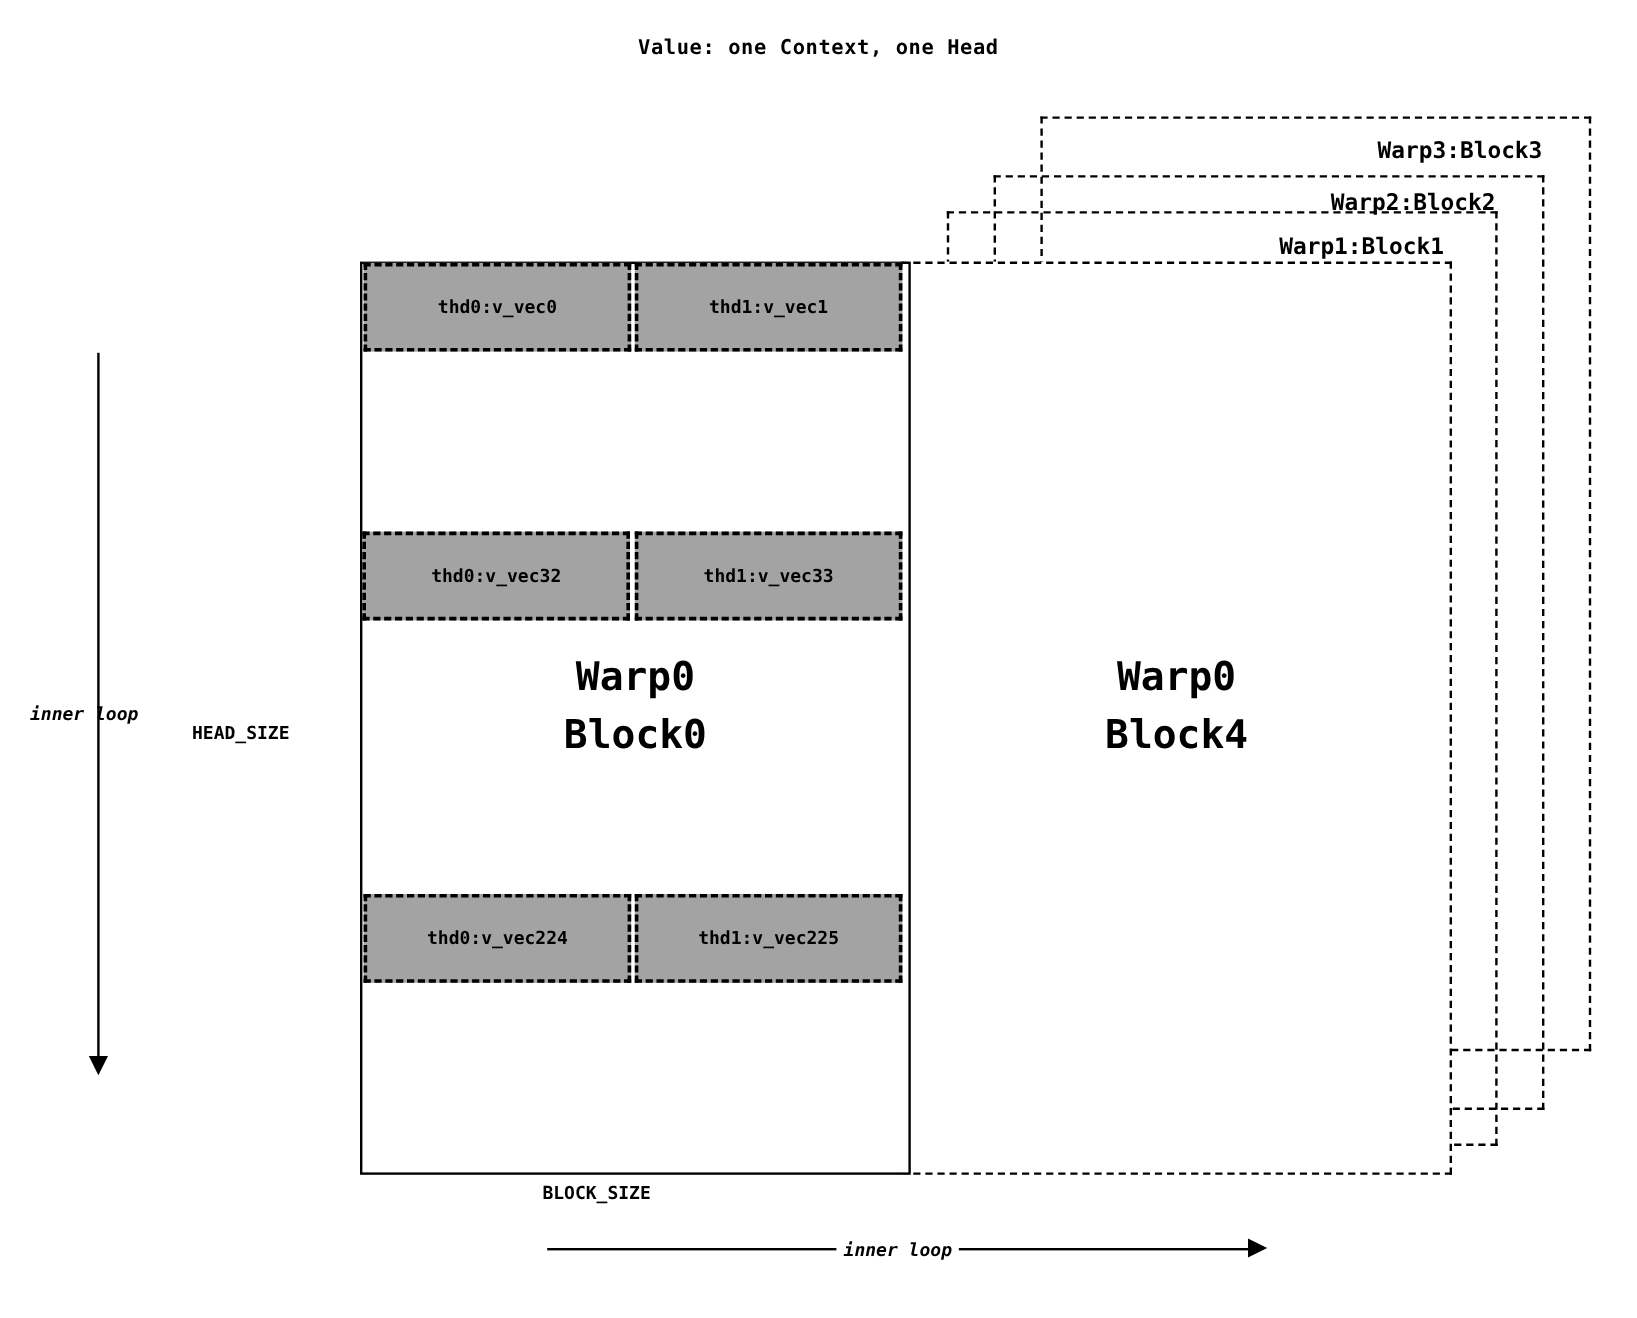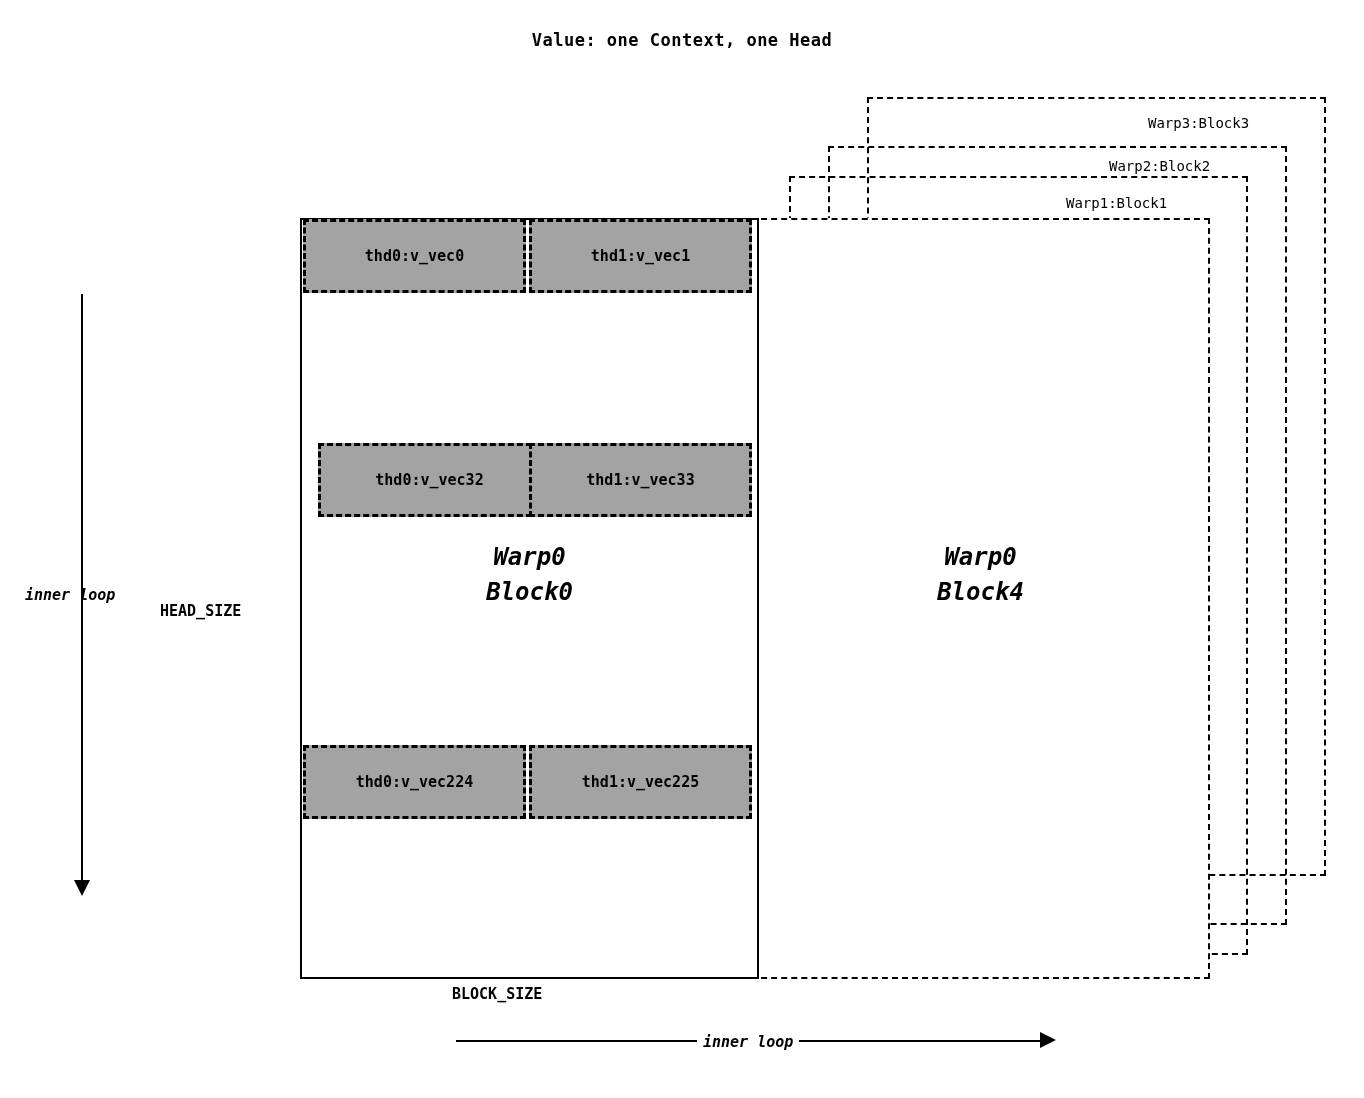--- a/index.html
+++ b/index.html
@@ -30,43 +30,42 @@
     font-weight: bold;
     letter-spacing: 0.5px;
   }
 
   
   .ghost {
     border: 2px dashed #000;
     background: transparent;
   }
   .ghost-label {
-    font-size: 14px;
-    font-weight: normal;
+    font-size: 19px;
+    font-weight: bold;
     white-space: nowrap;
   }
 
   
   .block4 {
     border: 2px dashed #000;
     background: #ffffff;
   }
 
   
   .block0 {
     border: 2px solid #000;
     background: #ffffff;
   }
 
   
   .warp-label {
     text-align: center;
-    font-size: 24px;
+    font-size: 33px;
     font-weight: bold;
-    font-style: italic;
     line-height: 1.45;
     white-space: nowrap;
   }
 
   
   .cell {
     border: 3px dashed #000;
     background: #a3a3a3;
     display: flex;
     align-items: center;
@@ -132,21 +131,21 @@
   <div class="abs block0" style="left:300px; top:218px; width:455px; height:757px;">
     <div class="abs warp-label" style="left:0; top:320px; width:455px;">
       <div>Warp0</div>
       <div>Block0</div>
     </div>
   </div>
 
   <div class="abs cell" style="left:303px; top:219px; width:223px; height:74px;">thd0:v_vec0</div>
   <div class="abs cell" style="left:529px; top:219px; width:223px; height:74px;">thd1:v_vec1</div>
 
-  <div class="abs cell" style="left:318px; top:443px; width:223px; height:74px;">thd0:v_vec32</div>
+  <div class="abs cell" style="left:302px; top:443px; width:223px; height:74px;">thd0:v_vec32</div>
   <div class="abs cell" style="left:529px; top:443px; width:223px; height:74px;">thd1:v_vec33</div>
 
   <div class="abs cell" style="left:303px; top:745px; width:223px; height:74px;">thd0:v_vec224</div>
   <div class="abs cell" style="left:529px; top:745px; width:223px; height:74px;">thd1:v_vec225</div>
 
   <div class="abs vline" style="left:81px; top:294px; height:588px;"></div>
   <div class="abs arrow-down" style="left:74px; top:880px;"></div>
   <div class="abs axis-text italic" style="left:25px; top:586px;">inner loop</div>
   <div class="abs axis-text" style="left:160px; top:586px;margin-top:16px;">HEAD_SIZE</div>
 

